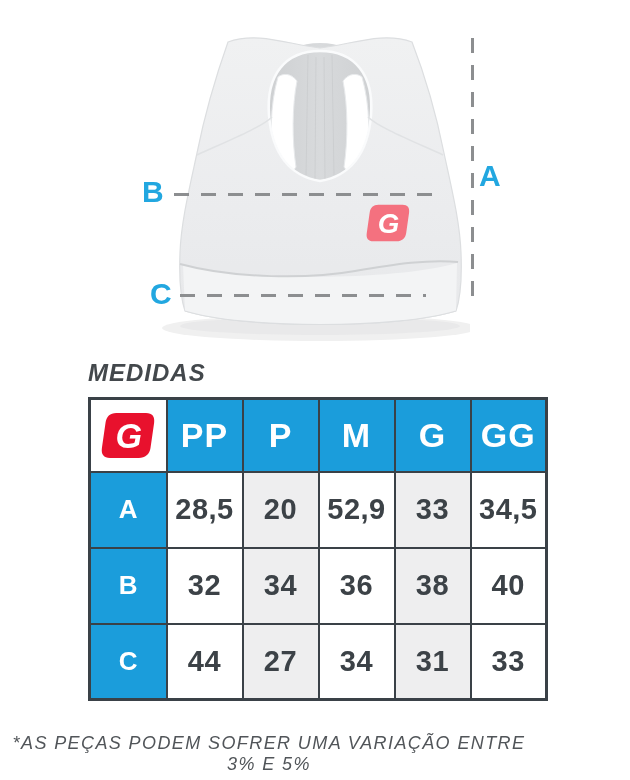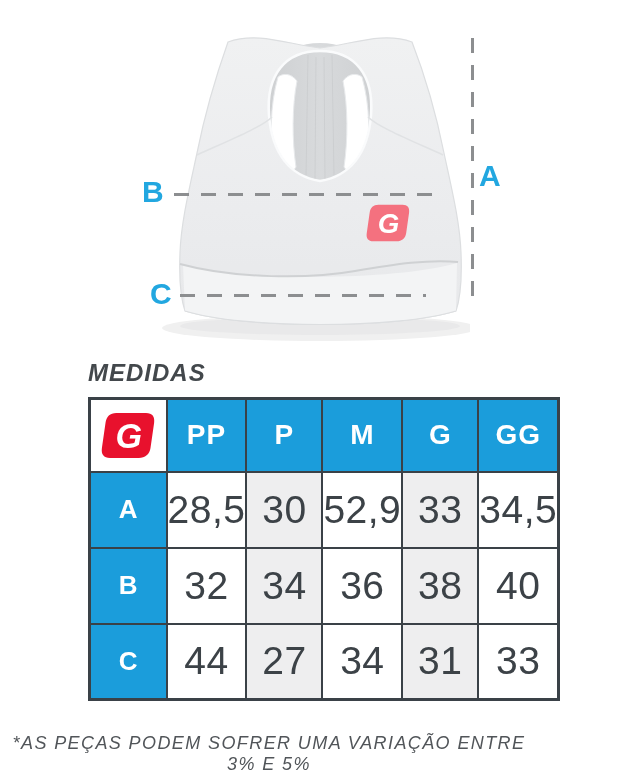--- a/index.html
+++ b/index.html
@@ -25,23 +25,23 @@
 
   
   table.sizes{position:absolute;left:88px;top:397px;border-collapse:collapse;table-layout:fixed;
     border:3px solid var(--border-dark);}
   table.sizes th,table.sizes td{border:2px solid var(--border-dark);text-align:center;vertical-align:middle;padding:0;}
   table.sizes col.c-label{width:77px;}
   table.sizes col.c-val{width:76px;}
   tr.head-row{height:73px;}
   tr.data-row{height:76px;}
   .logo-cell{background:#fff;}
-  .size-head{background:var(--blue-cell);color:#fff;font-size:28px;font-weight:bold;letter-spacing:1px;}
+  .size-head{background:var(--blue-cell);color:#fff;font-size:34px;font-weight:bold;letter-spacing:1px;}
   .row-label{background:var(--blue-cell);color:#fff;font-size:26px;font-weight:bold;}
-  td.value{background:#fff;color:var(--num-text);font-size:39px;font-weight:normal;letter-spacing:.5px;}
+  td.value{background:#fff;color:var(--num-text);font-size:29px;font-weight:bold;letter-spacing:.5px;}
   td.value.alt{background:var(--alt-col);}
   .glogo-table{width:54px;height:47px;display:block;margin:0 auto;color:var(--red-logo);}
 
   
   .footnote{position:absolute;left:0;top:733px;width:538px;text-align:center;font-style:italic;
     font-size:18px;letter-spacing:1.4px;color:var(--foot-text);}
 </style>
 </head>
 <body>
 
@@ -135,21 +135,21 @@
       </th>
       <th class="size-head">PP</th>
       <th class="size-head">P</th>
       <th class="size-head">M</th>
       <th class="size-head">G</th>
       <th class="size-head">GG</th>
     </tr>
     <tr class="data-row">
       <th class="row-label">A</th>
       <td class="value">28,5</td>
-      <td class="value alt">30</td>
+      <td class="value alt">20</td>
       <td class="value">52,9</td>
       <td class="value alt">33</td>
       <td class="value">34,5</td>
     </tr>
     <tr class="data-row">
       <th class="row-label">B</th>
       <td class="value">32</td>
       <td class="value alt">34</td>
       <td class="value">36</td>
       <td class="value alt">38</td>

